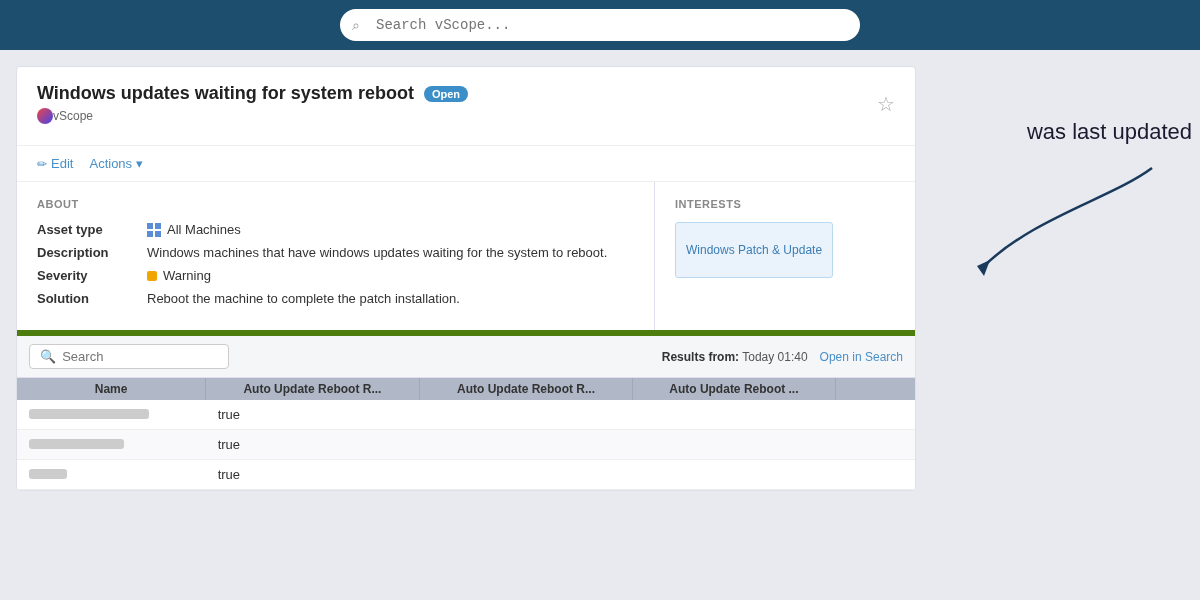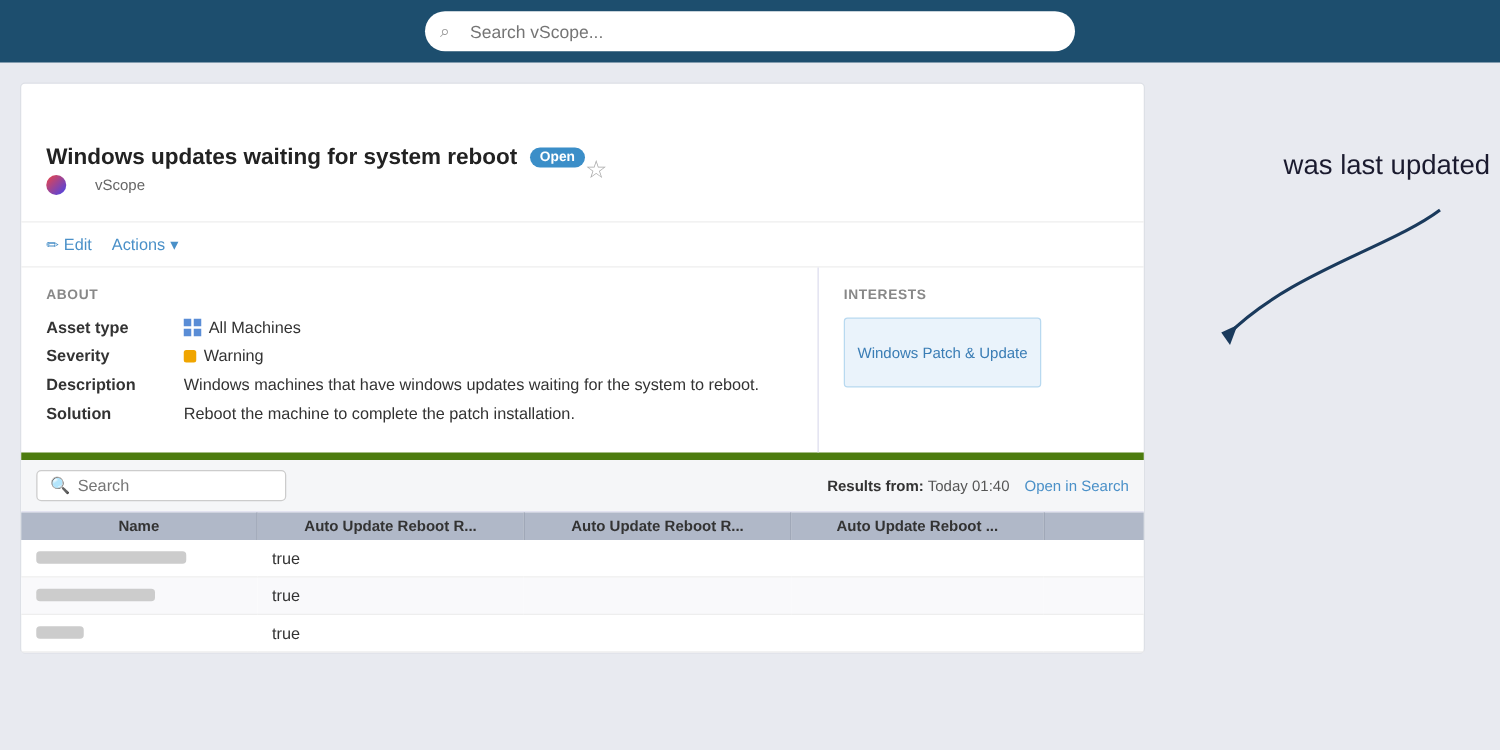--- a/index.html
+++ b/index.html
@@ -20,20 +20,21 @@
     }
     .search-bar-wrap input {
       width: 100%;
       padding: 8px 16px 8px 36px;
       border-radius: 20px;
       border: none;
       outline: none;
       font-size: 14px;
       color: #555;
       background: #fff;
+      font-family: Liberation Mono, monospace;
     }
     .search-bar-wrap .search-icon-nav {
       position: absolute;
       left: 12px;
       top: 50%;
       transform: translateY(-50%);
       color: #999;
       font-size: 14px;
     }
 
@@ -52,22 +53,22 @@
       border: 1px solid #dde0e6;
       width: 900px;
       flex-shrink: 0;
     }
 
     
     .card-header {
       padding: 16px 20px 21px;
       display: flex;
       align-items: center;
+      justify-content: space-between;
       border-bottom: 1px solid #eee;
-      margin-top: 32px;
     }
     .card-title-row {
       display: flex;
       align-items: center;
       gap: 10px;
     }
     .card-title {
       font-size: 18px;
       font-weight: 600;
       color: #222;
@@ -76,21 +77,21 @@
       background: #3b8ec8;
       color: #fff;
       font-size: 11px;
       font-weight: 600;
       padding: 2px 8px;
       border-radius: 10px;
     }
     .card-subtitle {
       display: flex;
       align-items: center;
-      gap: 23px;
+      gap: 0;
       margin-top: 4px;
       color: #666;
       font-size: 12px;
     }
     .vscope-icon {
       width: 16px;
       height: 16px;
       border-radius: 50%;
       background: linear-gradient(135deg, #e44, #44e);
       display: inline-block;
@@ -335,30 +336,30 @@
               <span></span>
                 <span></span>
                 <span></span>
                 <span></span>
             </span>
             All Machines
           </span>
         </div>
 
         <div class="about-row">
+          <span class="about-key">Description</span>
+          <span class="about-val">Windows machines that have windows updates waiting for the system to reboot.</span>
+        </div>
+
+        <div class="about-row">
           <span class="about-key">Severity</span>
           <span class="about-val">
             <span class="warning-dot"></span>
             Warning
           </span>
-        </div>
-
-        <div class="about-row">
-          <span class="about-key">Description</span>
-          <span class="about-val">Windows machines that have windows updates waiting for the system to reboot.</span>
         </div>
 
         <div class="about-row">
           <span class="about-key">Solution</span>
           <span class="about-val">Reboot the machine to complete the patch installation.</span>
         </div>
       </div>
 
       <div class="interests-section">
         <div class="section-label">INTERESTS</div>

